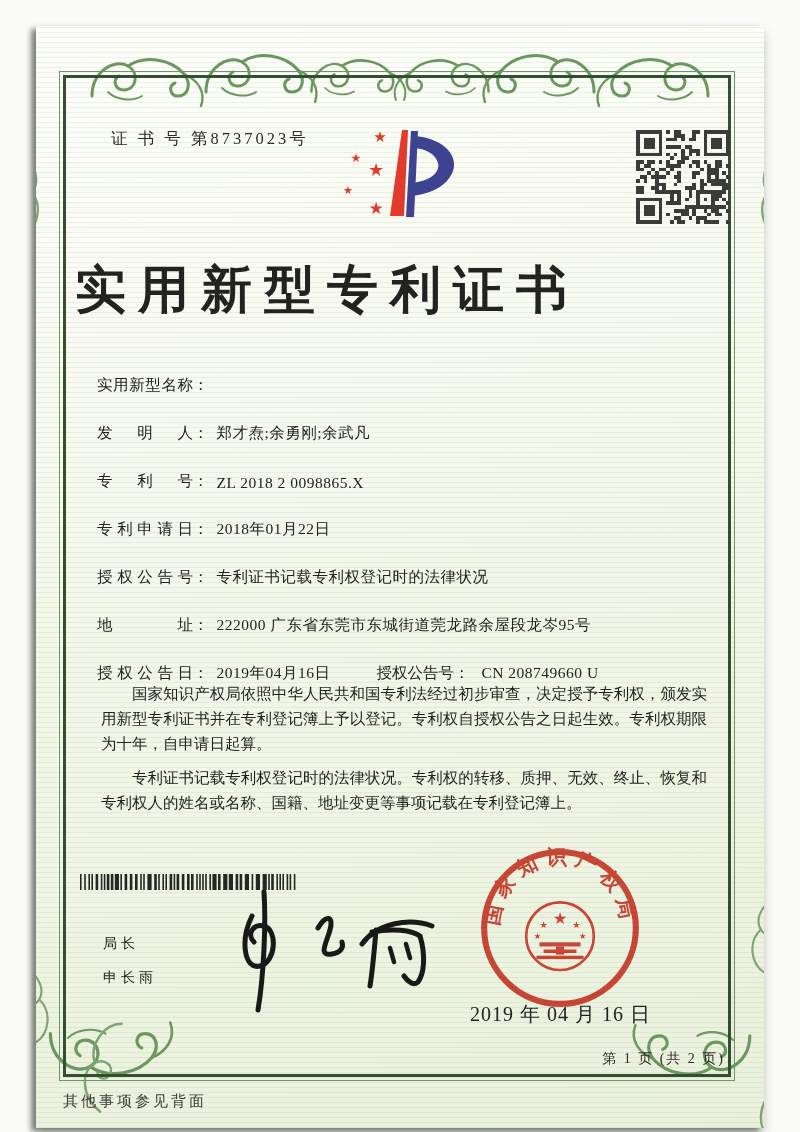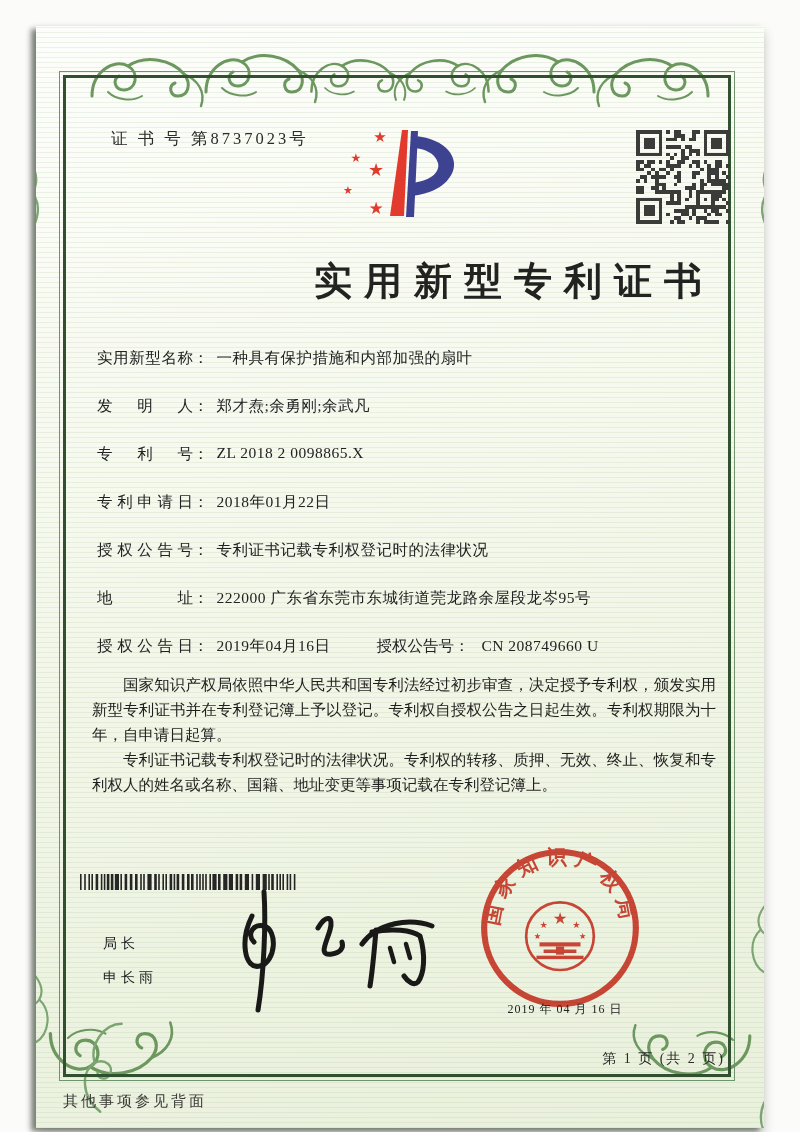--- a/index.html
+++ b/index.html
@@ -23,46 +23,46 @@
     outline:1px solid #6f936b;
     outline-offset:3px;
   }
   .cert-no{
     position:absolute;left:49px;top:102px;
     font-size:16.5px;letter-spacing:3px;color:#2b2b28;white-space:nowrap;margin-left:26px;
   }
   .logo{position:absolute;left:296px;top:92px;width:136px;height:112px;}
   .qr{position:absolute;left:600px;top:104px;width:94px;height:94px;}
   .title{
-    position:absolute;left:16px;top:230px;width:662px;
-    text-align:right;font-size:38px;font-weight:bold;letter-spacing:12px;
+    position:absolute;left:27px;top:230px;width:662px;
+    text-align:left;font-size:51px;font-weight:bold;letter-spacing:12px;
     color:#222220;white-space:nowrap;text-indent:12px;
   }
   .fields{position:absolute;left:61px;top:322px;width:630px;font-size:15.5px;color:#222;}
-  .field-row{height:48px;display:flex;align-items:flex-start;white-space:nowrap;}
+  .field-row{height:48px;display:flex;align-items:flex-end;white-space:nowrap;}
   .field-label{
     display:inline-block;width:96px;
     text-align:justify;text-align-last:justify;
   }
   .field-colon{margin-right:8px;}
   .field-value{letter-spacing:.5px;}
   .pair2{margin-left:46px;}
   .paras{
     position:absolute;left:56px;top:646px;width:624px;
     font-size:15.5px;line-height:25px;color:#1f1f1d;text-align:justify;
   }
-  .paras p{margin:0;text-indent:2em;}
+  .paras p{margin:9px;text-indent:2em;}
   .barcode{position:absolute;left:44px;top:848px;width:218px;height:16px;}
   .chief{position:absolute;left:67px;top:900px;font-family:"Liberation Sans","DejaVu Sans",sans-serif;
     font-size:14px;color:#1c1c1a;line-height:34px;letter-spacing:4px;}
   .signature{position:absolute;left:178px;top:852px;width:240px;height:140px;}
   .seal{position:absolute;left:442px;top:820px;width:164px;height:164px;opacity:.92;mix-blend-mode:multiply;}
   .seal-date{
-    position:absolute;left:434px;top:975px;width:190px;text-align:center;
-    font-size:12px;color:#22211f;letter-spacing:1px;white-space:nowrap;
+    position:absolute;left:434px;top:975px;width:190px;
+    font-size:20px;color:#22211f;letter-spacing:1px;white-space:nowrap;
   }
   .page-info{
     position:absolute;left:27px;top:1024px;width:662px;text-align:right;
     font-size:14px;letter-spacing:2px;color:#2a2a27;
   }
   .back-note{
     position:absolute;left:27px;top:1066px;width:662px;text-align:left;
     font-size:15px;letter-spacing:3px;color:#3a3a36;
   }
 </style>
@@ -428,21 +428,20 @@
       <rect x="21" y="24" width="1" height="1" fill="#3b3b39"></rect>
       <rect x="24" y="24" width="1" height="1" fill="#3b3b39"></rect>
     </svg>
 
   <div class="title">实用新型专利证书</div>
 
   <div class="fields">
     <div class="field-row">
       <span class="field-label">实用新型名称</span>
         <span class="field-colon">：</span>
-      <span class="field-value">一种具有保护措施和内部加强的扇叶</span>
     </div>
     <div class="field-row">
       <span class="field-label">发明人</span>
         <span class="field-colon">：</span>
       <span class="field-value">郑才焘;余勇刚;余武凡</span>
     </div>
     <div class="field-row">
       <span class="field-label">专利号</span>
         <span class="field-colon">：</span>
       <span class="field-value">ZL 2018 2 0098865.X</span>

